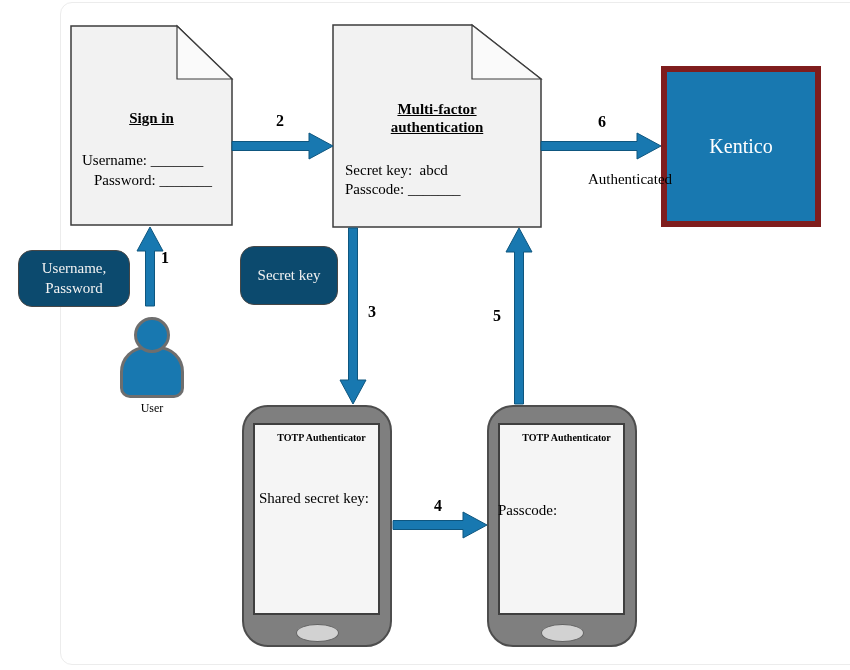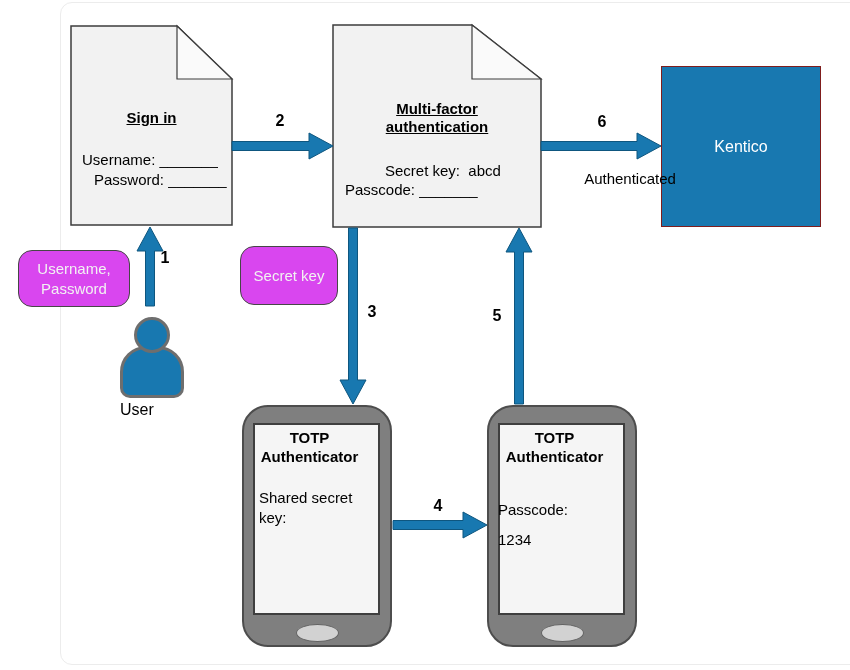--- a/index.html
+++ b/index.html
@@ -1,18 +1,18 @@
 <!DOCTYPE html>
 <html><head>
 <meta charset="utf-8">
 <style>
   html,body { margin:0; padding:0; background:#ffffff; }
   .stage {
     position:relative; width:850px; height:670px; background:#ffffff;
-    font-family:Liberation Sans, sans-serif; color:#000; overflow:hidden;
+    font-family:Liberation Serif, serif; color:#000; overflow:hidden;
   }
   .card {
     position:absolute; left:60px; top:2px; width:806px; height:661px;
     border:1px solid #ececec; border-radius:12px;
   }
   svg.layer { position:absolute; left:0; top:0; }
   .doc-shape { fill:#f2f2f2; stroke:#3d3d3d; stroke-width:1.5; }
   .doc-fold  { fill:#fafafa; stroke:#3d3d3d; stroke-width:1.2; }
   .arrow     { fill:#1878b0; stroke:#0e567f; stroke-width:1; }
   .doc-title {
@@ -21,26 +21,26 @@
   }
   .fields { position:absolute; font-size:15px; line-height:20px; white-space:pre-wrap; }
   .fields.tight { line-height:19px; }
   .num {
     position:absolute; width:24px; text-align:center;
     font-size:16px; font-weight:bold; line-height:20px;
   }
   .plain-label { position:absolute; font-size:15px; text-align:center; line-height:18px; }
   .kentico {
     position:absolute; left:661px; top:66px; width:160px; height:161px;
-    background:#1878b0; border:1px solid #7f1d1d; box-sizing:border-box;
-    color:#ffffff; font-size:16px;
+    background:#1878b0; border:6px solid #7f1d1d; box-sizing:border-box;
+    color:#ffffff; font-size:20px;
     display:flex; align-items:center; justify-content:center;
   }
   .badge {
-    position:absolute; background:#d946ef; border:1.5px solid #474747;
+    position:absolute; background:#0c4a6e; border:1.5px solid #474747;
     border-radius:14px; box-sizing:border-box; color:#f2f2f2;
     display:flex; align-items:center; justify-content:center;
     text-align:center; font-size:15px; line-height:1.3; padding:4px 8px;
   }
   .badge.credentials { left:18px;  top:250px; width:112px; height:57px; }
   .badge.secretkey   { left:240px; top:246px; width:98px;  height:59px; }
   .badge.passcode    { left:542px; top:245px; width:101px; height:60px; }
   .phone {
     position:absolute; width:150px; height:242px; top:405px;
     background:#7f7f7f; border:2px solid #4d4d4d; border-radius:26px;
@@ -54,36 +54,36 @@
   }
   .screen.s1 { left:253px; }
   .screen.s2 { left:498px; }
   .home {
     position:absolute; top:624px; width:43px; height:18px; border-radius:50%;
     background:#d2d2d2; border:1px solid #636363; box-sizing:border-box;
   }
   .home.h1 { left:296px; }
   .home.h2 { left:541px; }
   .phone-title {
-    position:absolute; top:428px; width:113px; font-size:15px; font-weight:bold;
-    line-height:19px; text-align:center;
+    position:absolute; top:428px; width:113px; font-size:10px; font-weight:bold;
+    line-height:19px; text-align:center;margin-left:12px;
   }
   .phone-text { position:absolute; font-size:15px; line-height:20px; text-align:left; }
   .user-body {
     position:absolute; left:120px; top:346px; width:64px; height:52px;
     background:#1878b0; border:3px solid #6e6e6e; border-radius:26px 26px 10px 10px;
     box-sizing:border-box; z-index:2;
   }
   .user-head {
     position:absolute; left:134px; top:317px; width:36px; height:36px;
     background:#1878b0; border:3px solid #6e6e6e; border-radius:50%;
     box-sizing:border-box; z-index:3;
   }
   .user-label { position:absolute; left:120px; top:401px; width:64px;
-    font-size:16px; }
+    font-size:12px; text-align:center; }
 </style>
 </head>
 <body>
 
 <div class="stage">
 
   <div class="card"></div>
 
   <svg class="layer" width="850" height="670" viewBox="0 0 850 670">
 
@@ -104,21 +104,21 @@
     <path class="arrow" d="M514.5,404 L514.5,252 L506,252 L519,228 L532,252 L523.5,252 L523.5,404 Z"></path>
 
     <path class="arrow" d="M541,141.5 L637,141.5 L637,133 L661,146 L637,159 L637,150.5 L541,150.5 Z"></path>
   </svg>
 
   <div class="doc-title" style="left:71px; top:109px; width:161px;">Sign in</div>
   <div class="fields" style="left:82px; top:150px;">Username: _______</div>
   <div class="fields" style="left:82px; top:170px;margin-left:12px;">Password: _______</div>
 
   <div class="doc-title" style="left:362px; top:100px; width:150px;">Multi-factor authentication</div>
-  <div class="fields tight" style="left:345px; top:161px;margin-left:40px;">Secret key:  abcd</div>
+  <div class="fields tight" style="left:345px; top:161px;">Secret key:  abcd</div>
   <div class="fields tight" style="left:345px; top:180px;">Passcode: _______</div>
 
   <div class="kentico">
     <span>Kentico</span>
   </div>
 
   <div class="badge credentials">
     <span>Username, Password</span>
   </div>
   <div class="badge secretkey">
@@ -142,15 +142,14 @@
   <div class="screen s1"></div>
   <div class="home h1"></div>
   <div class="phone-title" style="left:253px;">TOTP Authenticator</div>
   <div class="phone-text" style="left:259px; top:488px; width:115px;">Shared secret key:</div>
 
   <div class="phone p2"></div>
   <div class="screen s2"></div>
   <div class="home h2"></div>
   <div class="phone-title" style="left:498px;">TOTP Authenticator</div>
   <div class="phone-text" style="left:498px; top:500px; width:107px;">Passcode:</div>
-  <div class="phone-text" style="left:498px; top:530px; width:127px;">1234</div>
 
 </div>
 
 </body></html>

